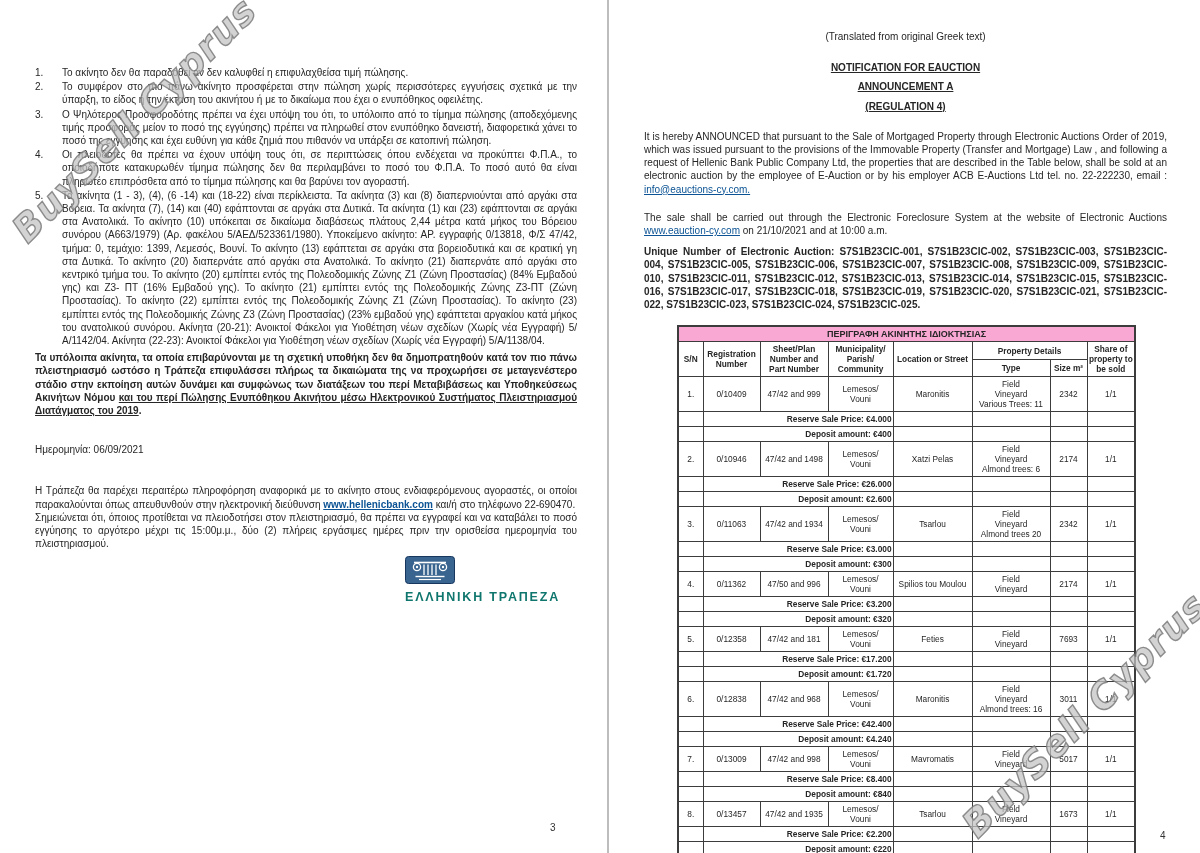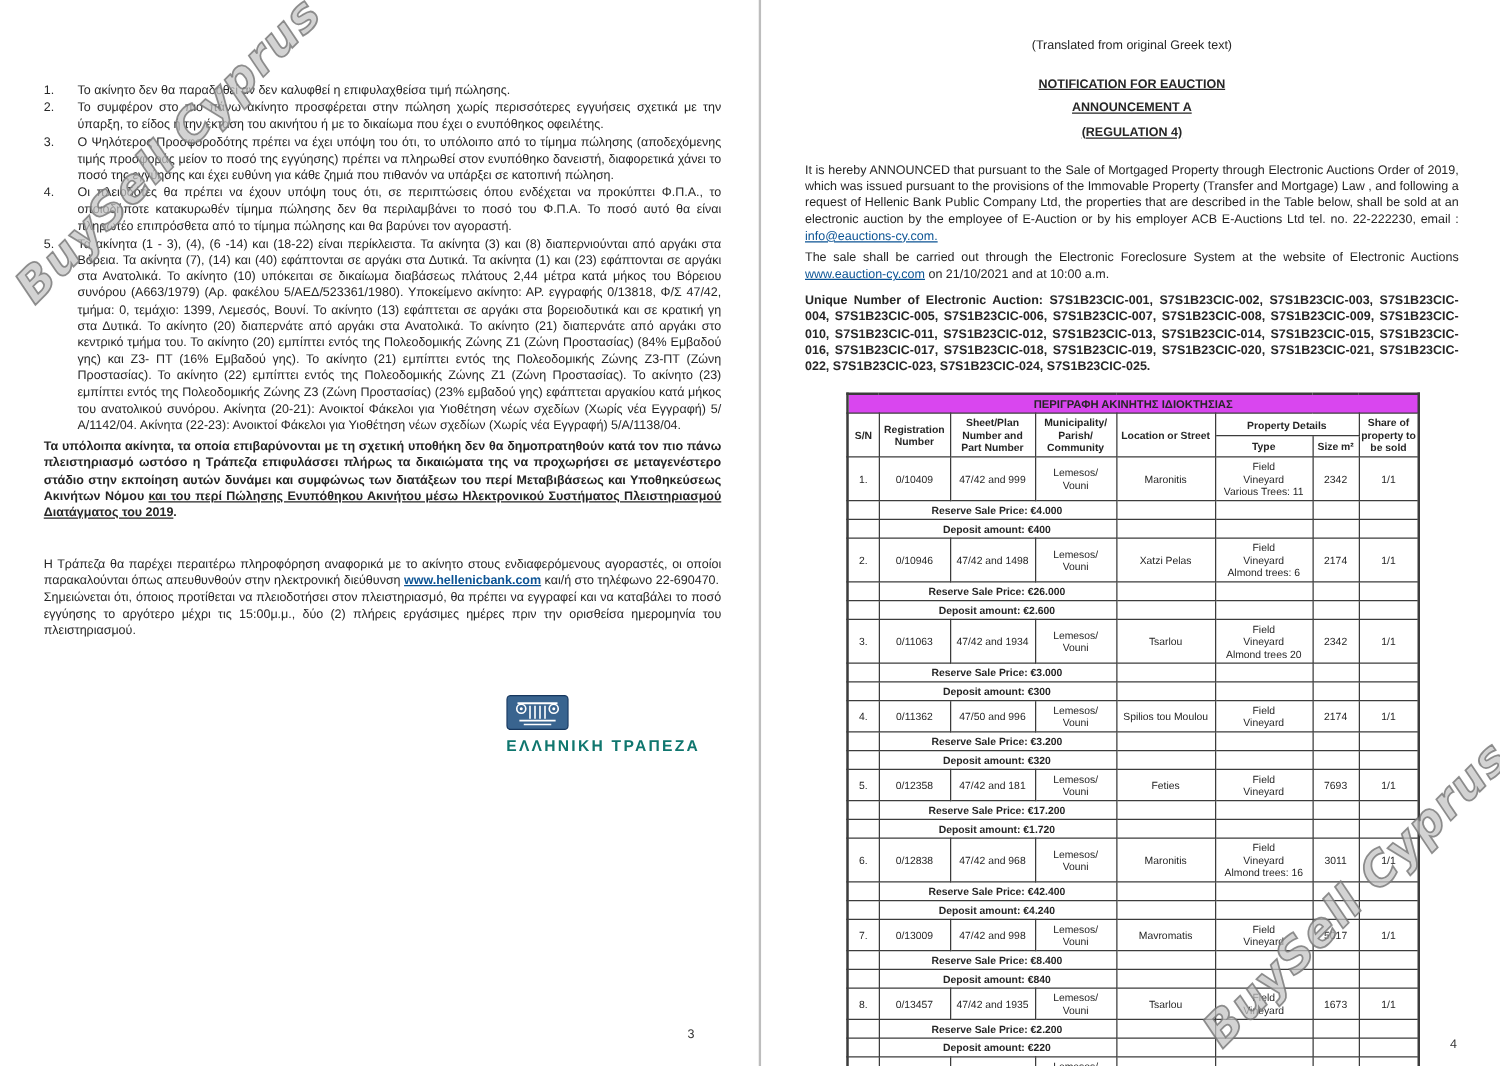--- a/index.html
+++ b/index.html
@@ -50,37 +50,37 @@
   
   .content-right {
     position:absolute; left:35px; top:30px; width:523px;
     font-size:10px; line-height:13.2px;
   }
   .center { text-align:center; }
   .tr-note { margin-bottom:18px; }
   .h { font-weight:bold; text-decoration:underline; text-align:center; margin:0 0 6px 0; }
   .h + .h { margin-top:6px; }
   .para1 { margin-top:17px; }
-  .para2 { margin-top:4px; }
+  .para2 { margin-top:15px; }
   .para3 { margin-top:8px; font-weight:bold; }
 
   
   table.props {
     border-collapse:collapse; table-layout:fixed;
     width:457px; margin:14px 0 0 33px;
     font-size:8.3px; border:2px solid #3c3c3c;
   }
   table.props th, table.props td {
     border:1px solid #3c3c3c; text-align:center; vertical-align:middle;
     white-space:pre-line; overflow:hidden; padding:2px 1px; line-height:10px;
   }
   table.props th { font-weight:bold; }
-  .t-title { background:#d946ef; font-size:9px; padding:2px; }
+  .t-title { background:#f9a8d4; font-size:9px; padding:2px; }
   .sub-row td { padding:1px 2px; height:12px; }
-  .sub-row .sub-label { text-align:center; font-weight:bold; padding-left:0; white-space:nowrap; }
+  .sub-row .sub-label { text-align:right; font-weight:bold; padding-left:0; white-space:nowrap; }
 
   
   .wm {
     position:absolute; width:300px; text-align:center;
     font-family:"DejaVu Sans", sans-serif;
     font-weight:bold; font-style:italic; font-size:37px; letter-spacing:1px;
     white-space:nowrap;
     color:rgba(228,228,228,0.45);
     -webkit-text-stroke:1.4px rgba(118,118,118,0.8);
     text-shadow:0 0 1px rgba(140,140,140,0.5);
@@ -117,20 +117,21 @@
             <div class="txt">Οι πλειοδότες θα πρέπει να έχουν υπόψη τους ότι, σε περιπτώσεις όπου ενδέχεται να προκύπτει Φ.Π.Α., το οποιοδήποτε κατακυρωθέν τίμημα πώλησης δεν θα περιλαμβάνει το ποσό του Φ.Π.Α. Το ποσό αυτό θα είναι πληρωτέο επιπρόσθετα από το τίμημα πώλησης και θα βαρύνει τον αγοραστή.</div>
           </div>
           <div class="li">
             <span class="num">5.</span>
             <div class="txt">Τα ακίνητα (1 - 3), (4), (6 -14) και (18-22) είναι περίκλειστα. Τα ακίνητα (3) και (8) διαπερνιούνται από αργάκι στα Βόρεια. Τα ακίνητα (7), (14) και (40) εφάπτονται σε αργάκι στα Δυτικά. Τα ακίνητα (1) και (23) εφάπτονται σε αργάκι στα Ανατολικά. Το ακίνητο (10) υπόκειται σε δικαίωμα διαβάσεως πλάτους 2,44 μέτρα κατά μήκος του Βόρειου συνόρου (Α663/1979) (Αρ. φακέλου 5/ΑΕΔ/523361/1980). Υποκείμενο ακίνητο: ΑΡ. εγγραφής 0/13818, Φ/Σ 47/42, τμήμα: 0, τεμάχιο: 1399, Λεμεσός, Βουνί. Το ακίνητο (13) εφάπτεται σε αργάκι στα βορειοδυτικά και σε κρατική γη στα Δυτικά. Το ακίνητο (20) διαπερνάτε από αργάκι στα Ανατολικά. Το ακίνητο (21) διαπερνάτε από αργάκι στο κεντρικό τμήμα του. Το ακίνητο (20) εμπίπτει εντός της Πολεοδομικής Ζώνης Ζ1 (Ζώνη Προστασίας) (84% Εμβαδού γης) και Ζ3- ΠΤ (16% Εμβαδού γης). Το ακίνητο (21) εμπίπτει εντός της Πολεοδομικής Ζώνης Ζ3-ΠΤ (Ζώνη Προστασίας). Το ακίνητο (22) εμπίπτει εντός της Πολεοδομικής Ζώνης Ζ1 (Ζώνη Προστασίας). Το ακίνητο (23) εμπίπτει εντός της Πολεοδομικής Ζώνης Ζ3 (Ζώνη Προστασίας) (23% εμβαδού γης) εφάπτεται αργακίου κατά μήκος του ανατολικού συνόρου. Ακίνητα (20-21): Ανοικτοί Φάκελοι για Υιοθέτηση νέων σχεδίων (Χωρίς νέα Εγγραφή) 5/Α/1142/04. Ακίνητα (22-23): Ανοικτοί Φάκελοι για Υιοθέτηση νέων σχεδίων (Χωρίς νέα Εγγραφή) 5/Α/1138/04.</div>
           </div>
         </div>
 
       <p class="bold-para"><span>Τα υπόλοιπα ακίνητα, τα οποία επιβαρύνονται με τη σχετική υποθήκη δεν θα δημοπρατηθούν κατά τον πιο πάνω πλειστηριασμό ωστόσο η Τράπεζα επιφυλάσσει πλήρως τα δικαιώματα της να προχωρήσει σε μεταγενέστερο στάδιο στην εκποίηση αυτών δυνάμει και συμφώνως των διατάξεων του περί Μεταβιβάσεως και Υποθηκεύσεως Ακινήτων Νόμου </span><span class="u">και του περί Πώλησης Ενυπόθηκου Ακινήτου μέσω Ηλεκτρονικού Συστήματος Πλειστηριασμού Διατάγματος του 2019</span><span>.</span></p>
 
+      <p class="date-line">Ημερομηνία: 06/09/2021</p>
 
       <p class="info-para"><span>Η Τράπεζα θα παρέχει περαιτέρω πληροφόρηση αναφορικά με το ακίνητο στους ενδιαφερόμενους αγοραστές, οι οποίοι παρακαλούνται όπως απευθυνθούν στην ηλεκτρονική διεύθυνση </span><a class="link link-b" href="#">www.hellenicbank.com</a><span> και/ή στο τηλέφωνο 22-690470.</span></p>
 
       <p class="note-para">Σημειώνεται ότι, όποιος προτίθεται να πλειοδοτήσει στον πλειστηριασμό, θα πρέπει να εγγραφεί και να καταβάλει το ποσό εγγύησης το αργότερο μέχρι τις 15:00μ.μ., δύο (2) πλήρεις εργάσιμες ημέρες πριν την ορισθείσα ημερομηνία του πλειστηριασμού.</p>
     </div>
 
     <div class="logo">
       <div class="logo-mark">
         <svg width="50" height="28" viewBox="0 0 50 28" xmlns="http://www.w3.org/2000/svg">
           <rect x="0.5" y="0.5" width="49" height="27" rx="3" fill="#39648f" stroke="#17375e"></rect>

